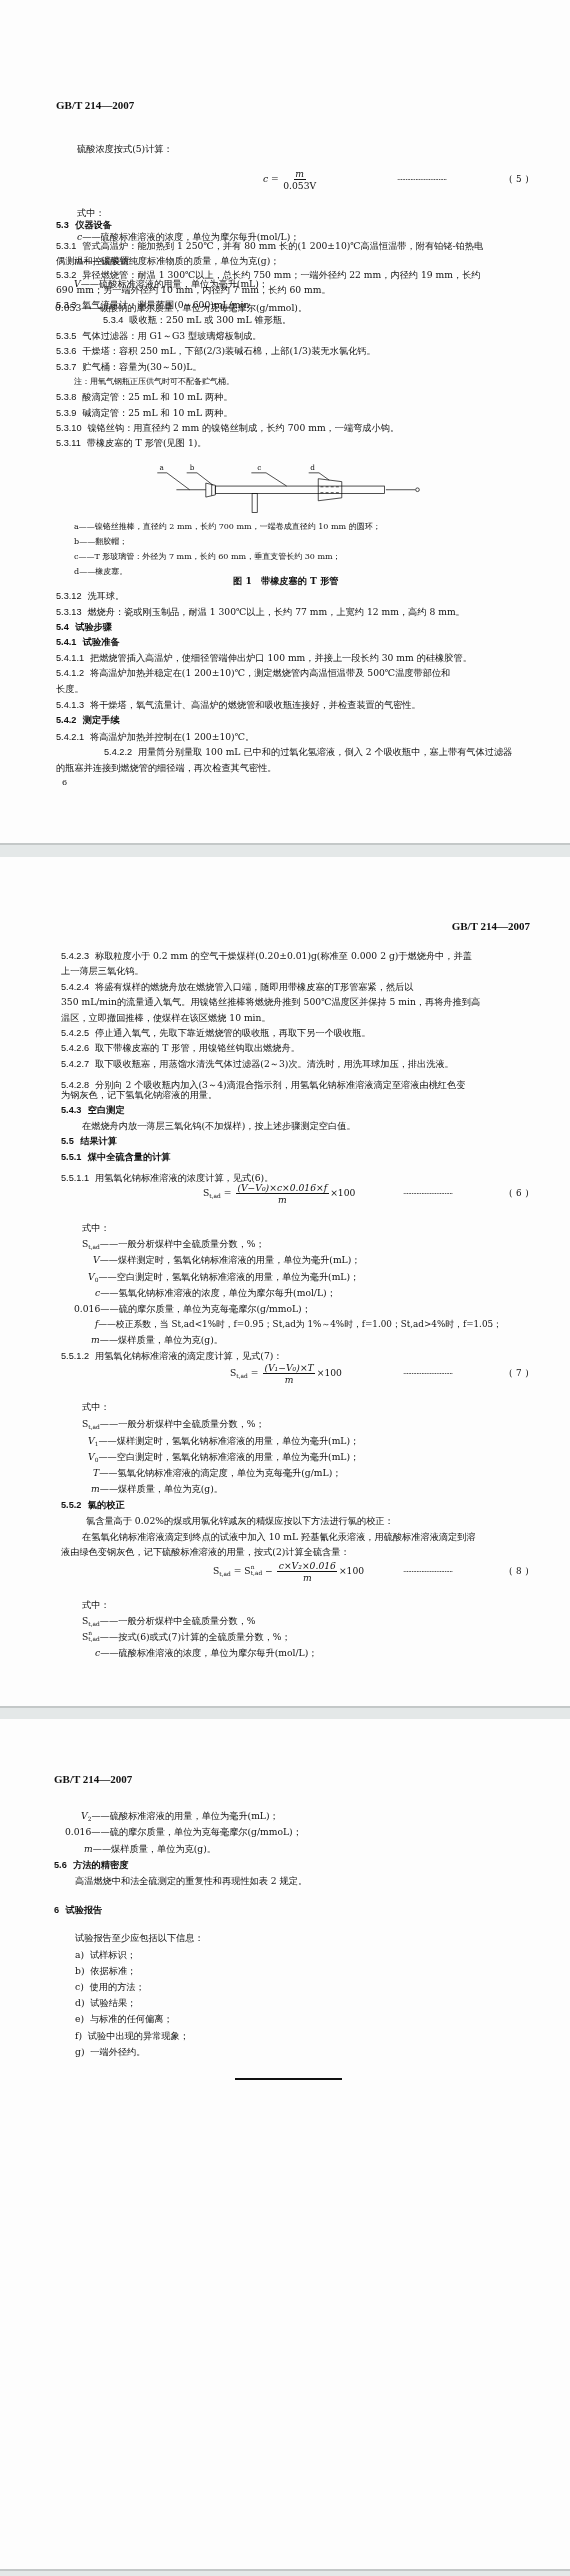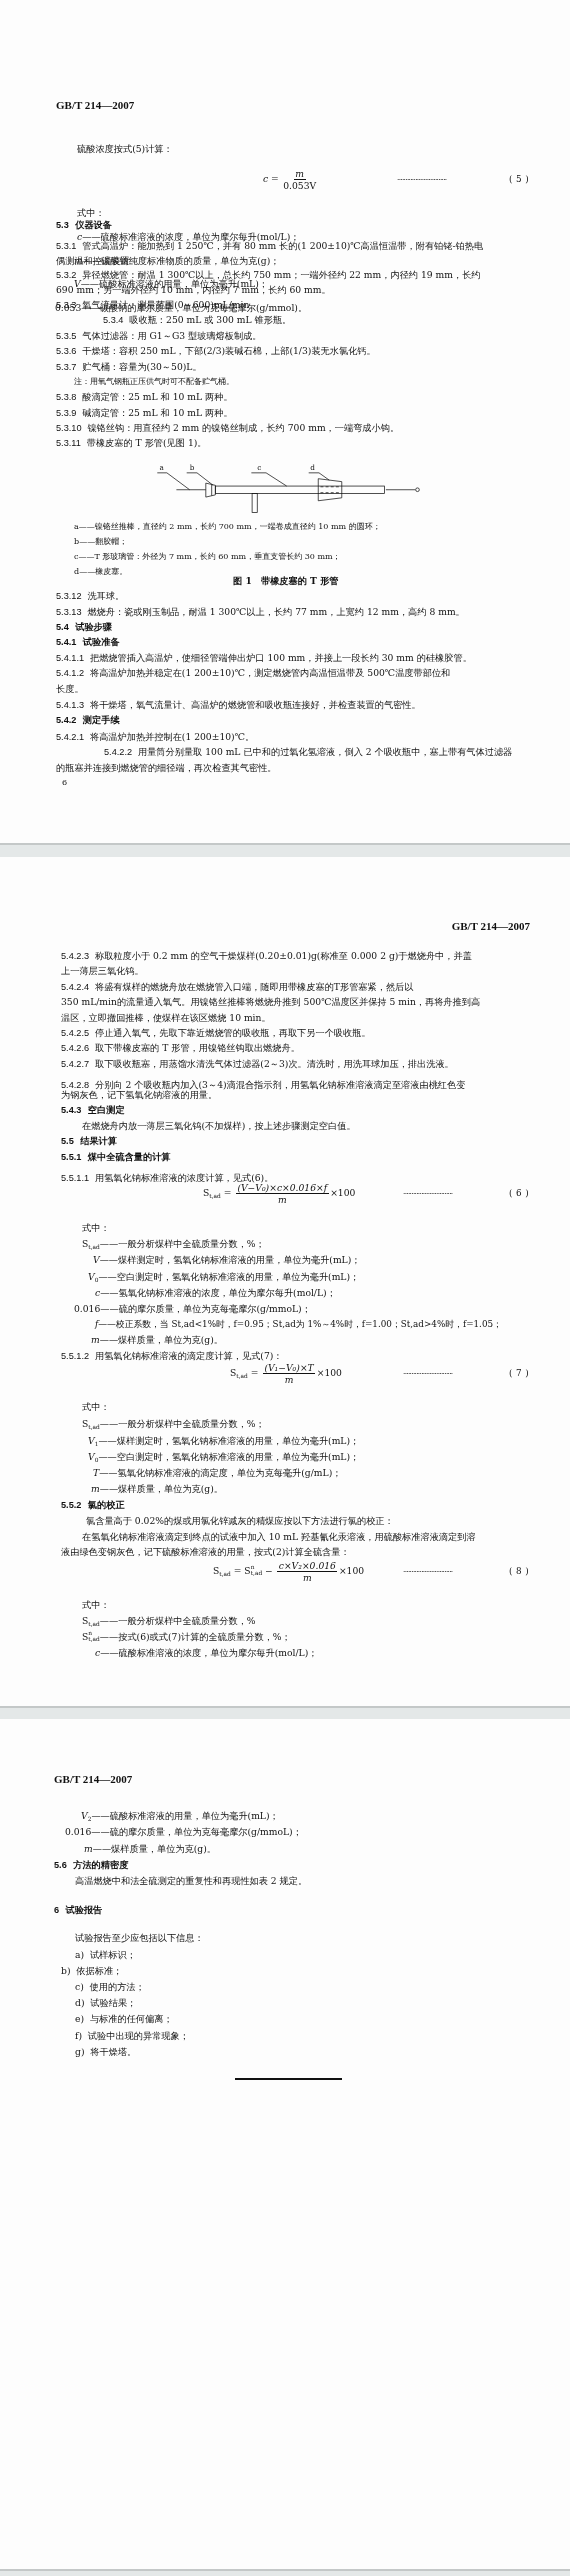--- a/index.html
+++ b/index.html
@@ -235,23 +235,23 @@
   <div class="abs hdr" style="left:54px;top:54px;">GB/T 214—2007</div>
 
   <div class="abs t" style="left:81px;top:91px;"><span class="it">V</span><span class="sub">2</span><span>——硫酸标准溶液的用量，单位为毫升(mL)；</span></div>
   <div class="abs t" style="left:65px;top:107px;"><span>0.016</span><span>——硫的摩尔质量，单位为克每毫摩尔(g/mmoL)；</span></div>
   <div class="abs t" style="left:84px;top:124px;"><span class="it">m</span><span>——煤样质量，单位为克(g)。</span></div>
   <div class="abs t b" style="left:54px;top:140px;"><span class="num">5.6</span>&nbsp;&nbsp;<span>方法的精密度</span></div>
   <div class="abs t" style="left:75px;top:156px;">高温燃烧中和法全硫测定的重复性和再现性如表 2 规定。</div>
   <div class="abs t b" style="left:54px;top:185px;"><span class="num">6</span>&nbsp;&nbsp;<span>试验报告</span></div>
   <div class="abs t" style="left:75px;top:213px;">试验报告至少应包括以下信息：</div>
   <div class="abs t" style="left:75px;top:230px;"><span>a)</span>&nbsp;&nbsp;<span>试样标识；</span></div>
-  <div class="abs t" style="left:61px;top:246px;"><span>b)</span>&nbsp;&nbsp;<span>依据标准；</span></div>
+  <div class="abs t" style="left:75px;top:246px;"><span>b)</span>&nbsp;&nbsp;<span>依据标准；</span></div>
   <div class="abs t" style="left:75px;top:262px;"><span>c)</span>&nbsp;&nbsp;<span>使用的方法；</span></div>
   <div class="abs t" style="left:75px;top:278px;"><span>d)</span>&nbsp;&nbsp;<span>试验结果；</span></div>
   <div class="abs t" style="left:75px;top:294px;"><span>e)</span>&nbsp;&nbsp;<span>与标准的任何偏离；</span></div>
   <div class="abs t" style="left:75px;top:311px;"><span>f)</span>&nbsp;&nbsp;<span>试验中出现的异常现象；</span></div>
-  <div class="abs t" style="left:75px;top:327px;"><span>g)</span>&nbsp;&nbsp;<span>将干燥塔。</span></div>
+  <div class="abs t" style="left:75px;top:327px;"><span>g)</span>&nbsp;&nbsp;<span>一端外径约。</span></div>
 
   <div class="rule" style="left:235px;top:359px;width:107px;"></div>
 </div>
 <div class="gap" style="height:4.4px;"></div>
 
 
 </body></html>

